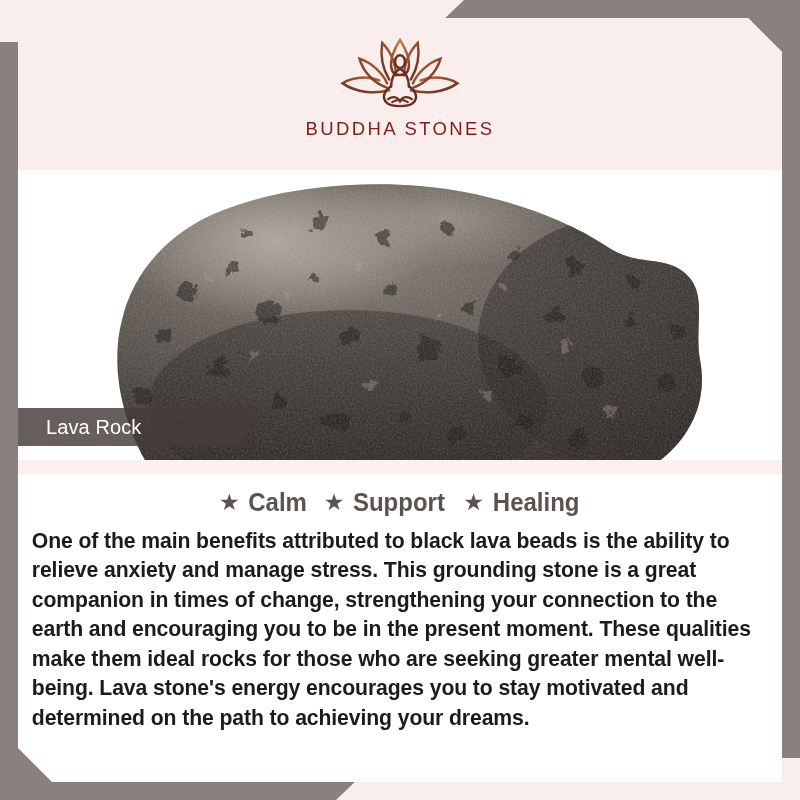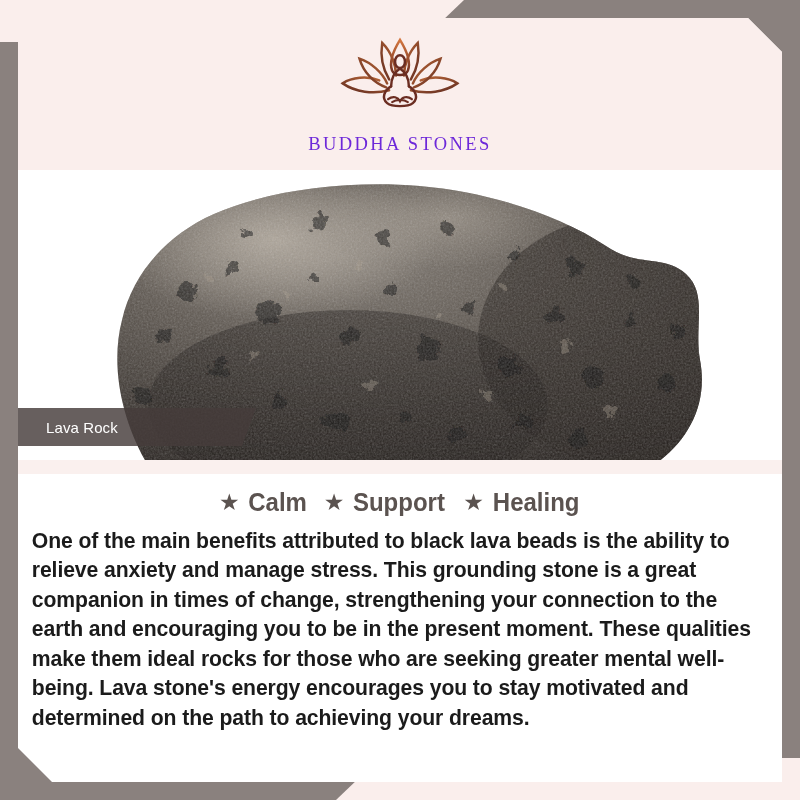--- a/index.html
+++ b/index.html
@@ -77,25 +77,25 @@
     display: flex;
     flex-direction: column;
     align-items: center;
     justify-content: flex-start;
     padding-top: 14px;
   }
 
   #logo-mark { width: 150px; height: 84px; display:block; }
 
   #brand-name {
-    margin-top: 18px;
-    font-family: Liberation Serif, serif;
+    margin-top: 2px;
+    font-family: Liberation Sans, sans-serif;
     font-size: 18.5px;
     letter-spacing: 2.4px;
-    color: #6d28d9;
+    color: #7f1d1d;
     font-weight: 400;
   }
 
   
   #title-band-wrap {
     position: relative;
     height: 52px;
     background: #faeeec;
   }
   #title-band {
@@ -139,21 +139,21 @@
     height: 38px;
     width: 238px;
     background: rgba(70,60,58,0.82);
     display: flex;
     align-items: center;
     clip-path: polygon(0 0, 100% 0, calc(100% - 14px) 100%, 0 100%);
     padding-left: 28px;
   }
   #caption-text {
     color: #ffffff;
-    font-size: 15px;
+    font-size: 20px;
     font-weight: 400;
     letter-spacing: 0.1px;
   }
 
   
   #hero-sep { height: 14px; background: #faf0ee; }
 
   
   #benefits {
     display: flex;

